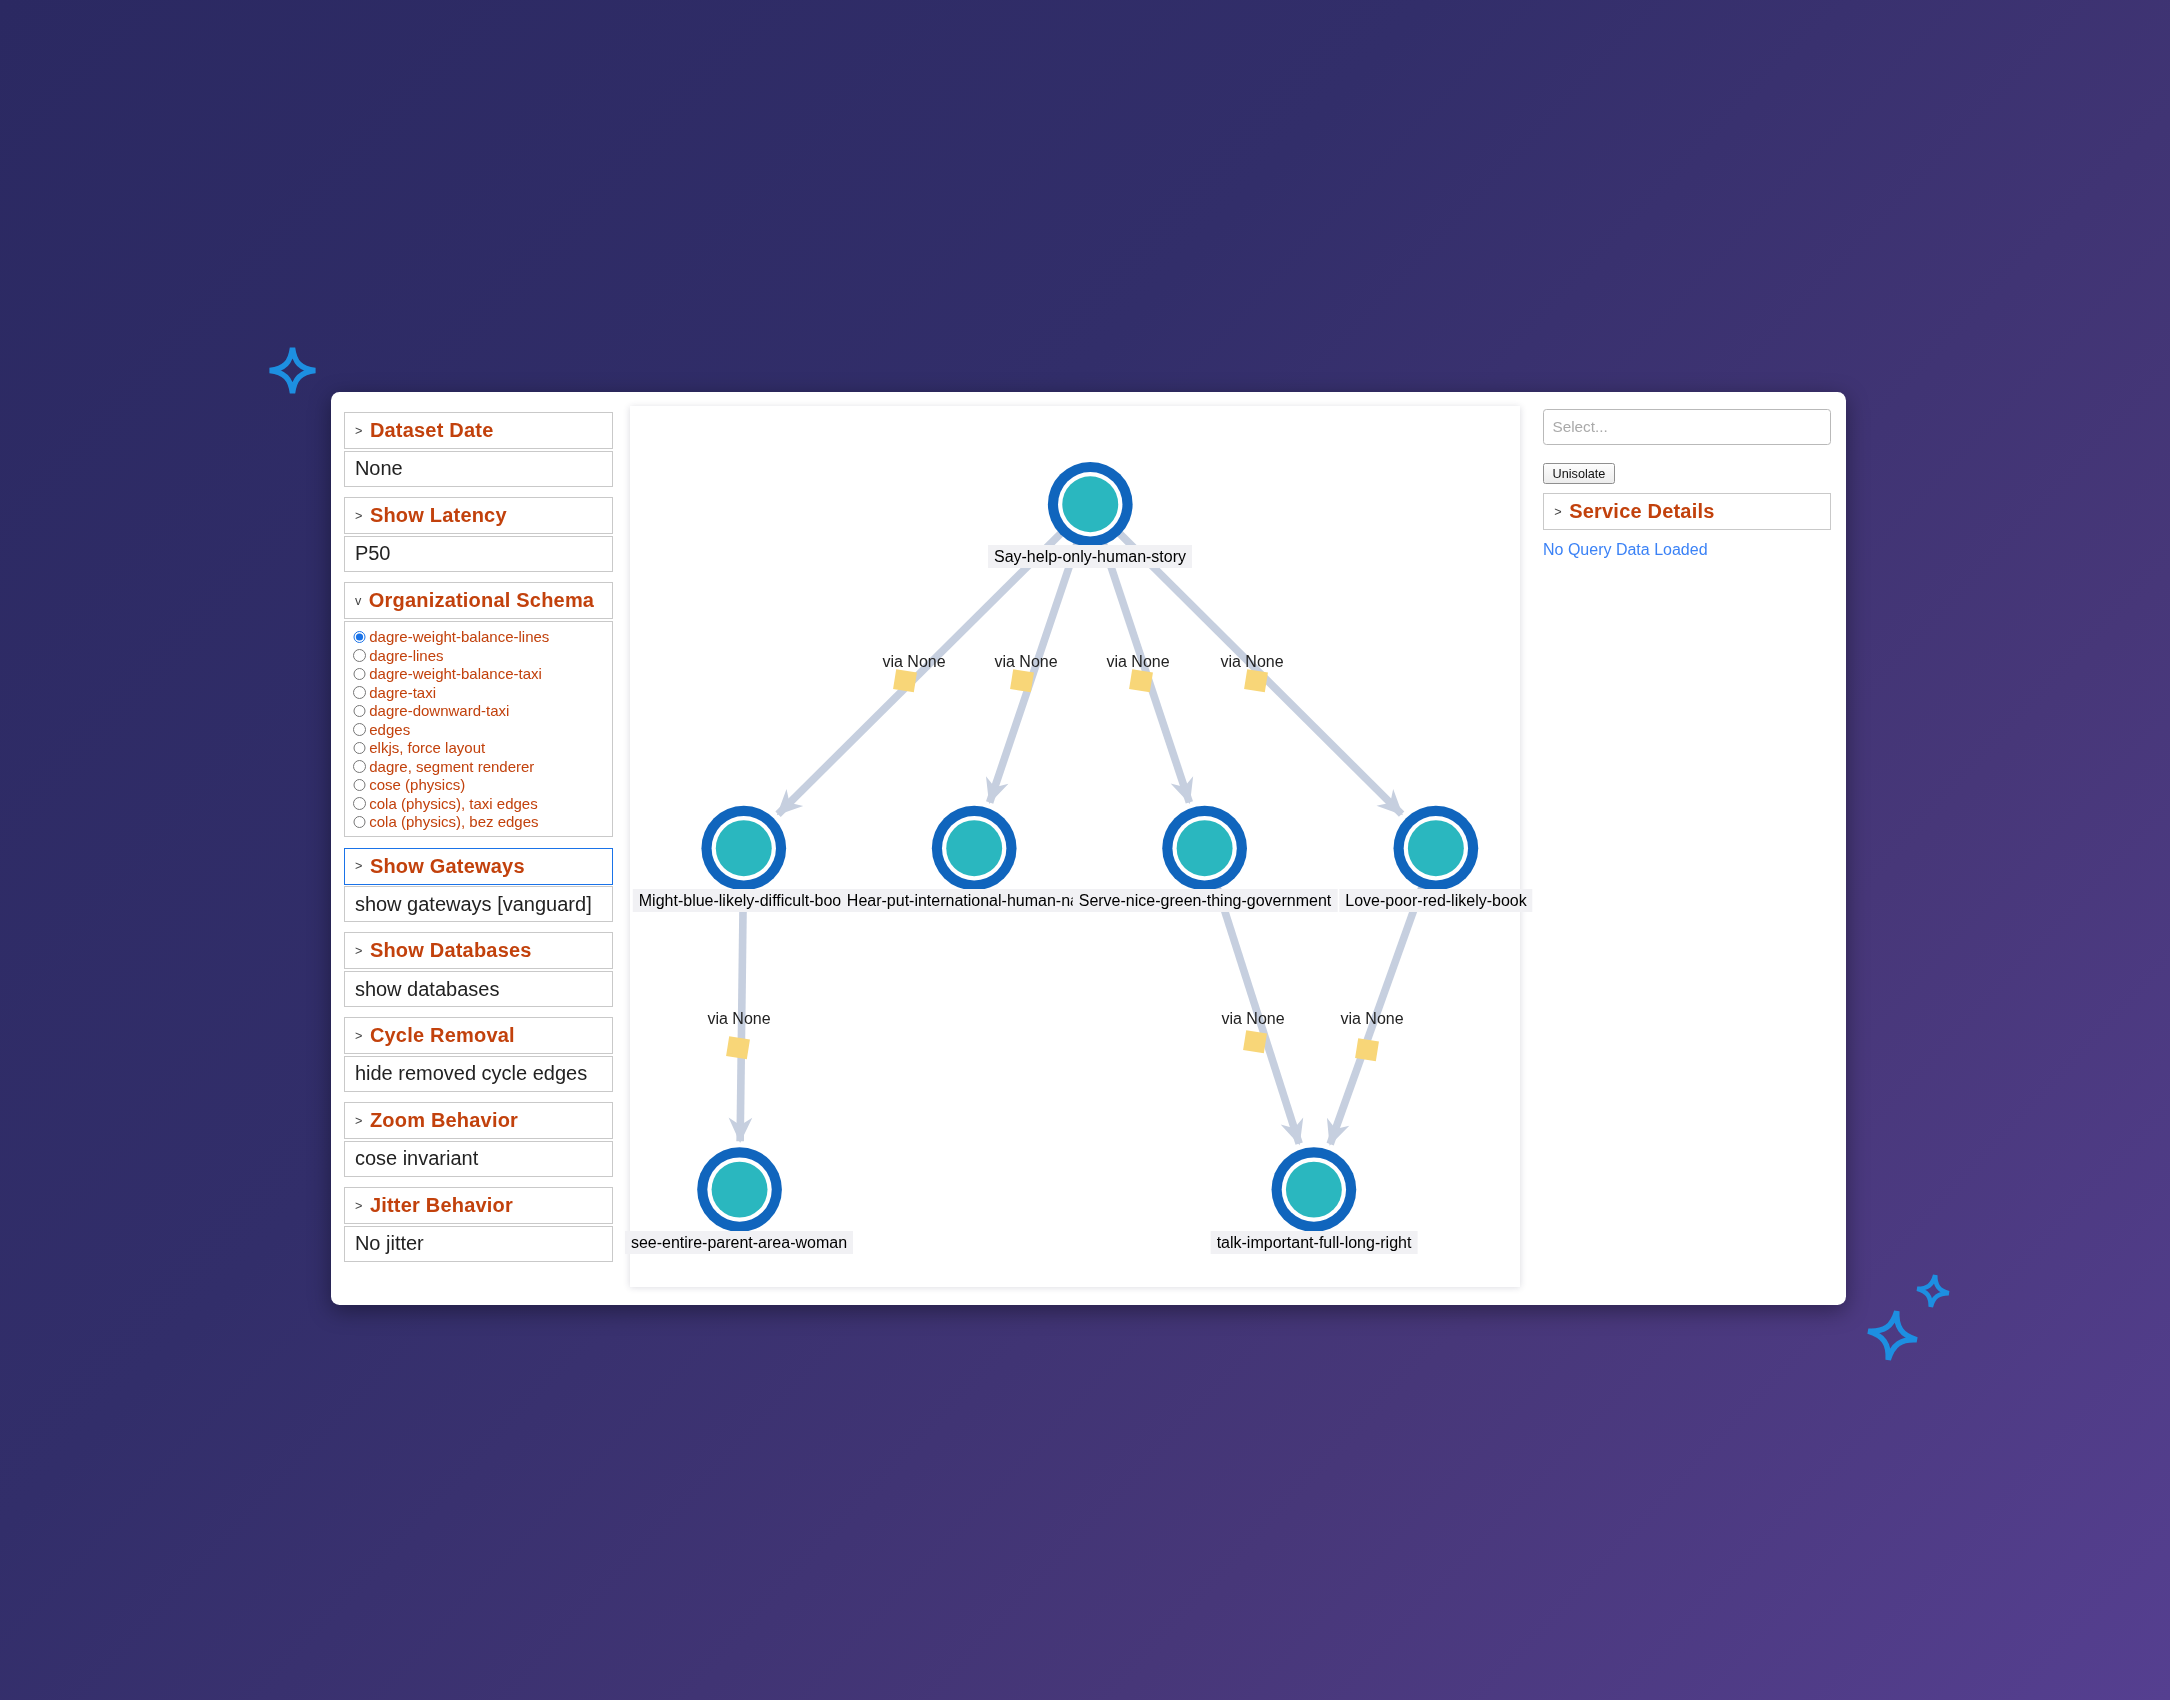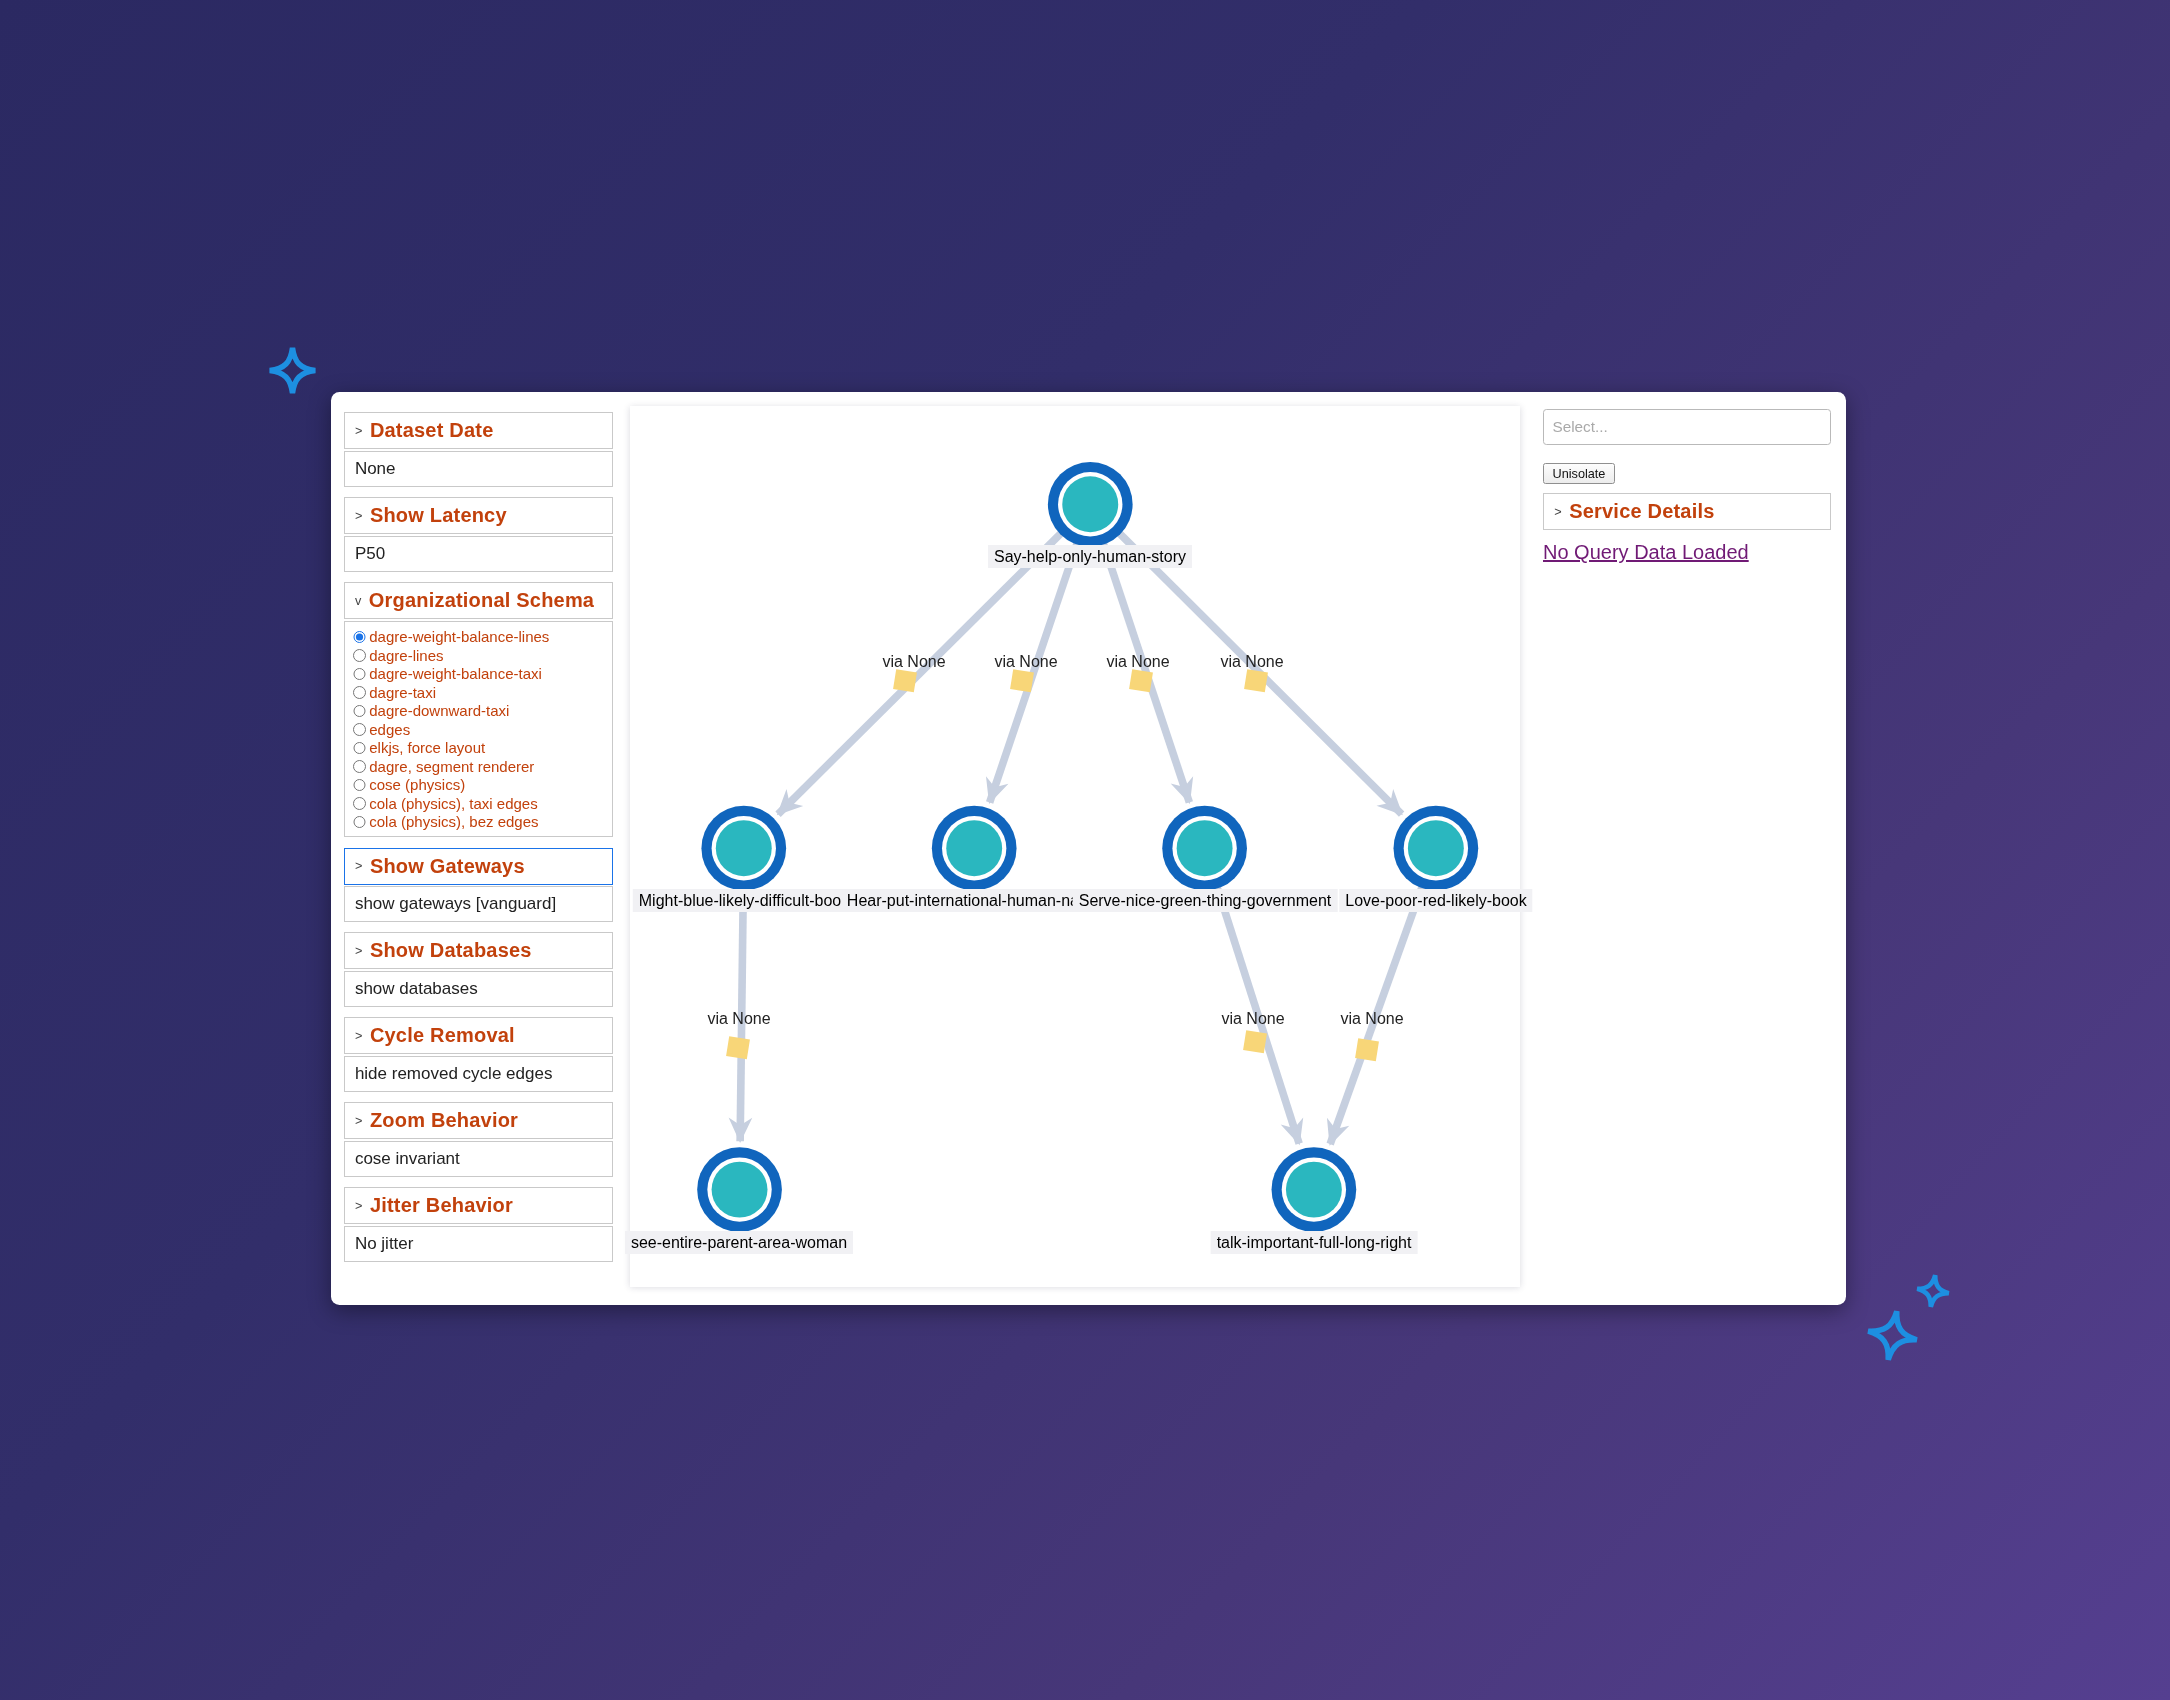--- a/index.html
+++ b/index.html
@@ -24,21 +24,21 @@
   .panel-header {
     height:37px; border:0.8px solid #c9c9c9; background:#fff;
     display:flex; align-items:center; padding-left:10.2px;
   }
   .panel-header.focused { border:1.7px solid #1a73e8; }
   .caret { font-size:12.7px; color:#444; margin-right:7.6px; font-weight:400; }
   .panel-title { font-size:20px; font-weight:bold; color:#c2410c; letter-spacing:0.2px; }
   .panel-value {
     margin-top:1.7px; height:36px; border:0.8px solid #c9c9c9; background:#fff;
     display:flex; align-items:center; padding-left:10.2px;
-    font-size:17px; color:#222;
+    font-size:20px; color:#222;
   }
   .options-box {
     margin-top:1.7px; border:0.8px solid #c9c9c9; background:#fff;
     padding:6px 6.8px 5.1px 8.5px;
   }
   .radio-row { display:flex; align-items:center; height:18.5px; }
   .radio-row input[type=radio] { width:12.7px; height:12.7px; accent-color:#1a73e8; margin-right:3.4px; }
   .radio-label { font-size:15px; color:#c2410c; white-space:nowrap; }
 
   
@@ -71,21 +71,21 @@
   .select-input::placeholder { color:#a9a9a9; }
   .unisolate-btn {
     margin-top:18px; height:21px; padding:0 8.5px; font-size:12.7px; color:#111;
     background:linear-gradient(#fdfdfd,#ececec); border:0.8px solid #8f8f8f; border-radius:2.5px;
     font-family:"Liberation Sans","DejaVu Sans",sans-serif; cursor:pointer; display:inline-block;
   }
   .service-panel {
     margin-top:9.3px; height:37px; border:0.8px solid #c9c9c9; background:#fff;
     display:flex; align-items:center; padding-left:10.2px;
   }
-  .status-text { margin-top:11px; font-size:20px; color:#701a75;text-decoration:underline; }
+  .status-text { margin-top:11px; font-size:16px; color:#3b82f6; }
 </style>
 </head>
 <body>
 
 <svg class="sparkle" style="left:263px;top:341px;" width="59" height="59" viewBox="-35 -35 70 70">
   <path d="M0,-27 C2.2,-9.5 9.5,-2.2 27,0 C9.5,2.2 2.2,9.5 0,27 C-2.2,9.5 -9.5,2.2 -27,0 C-9.5,-2.2 -2.2,-9.5 0,-27 Z" fill="none" stroke="#1d8fe1" stroke-width="6.5" stroke-linejoin="miter"></path>
 </svg>
 <svg class="sparkle" style="left:1912px;top:1270px;" width="42" height="42" viewBox="-25 -25 50 50">
   <path d="M0,-19 C1.6,-6.8 6.8,-1.6 19,0 C6.8,1.6 1.6,6.8 0,19 C-1.6,6.8 -6.8,1.6 -19,0 C-6.8,-1.6 -1.6,-6.8 0,-19 Z" fill="none" stroke="#1d8fe1" stroke-width="5.5" transform="rotate(8)"></path>
 </svg>

